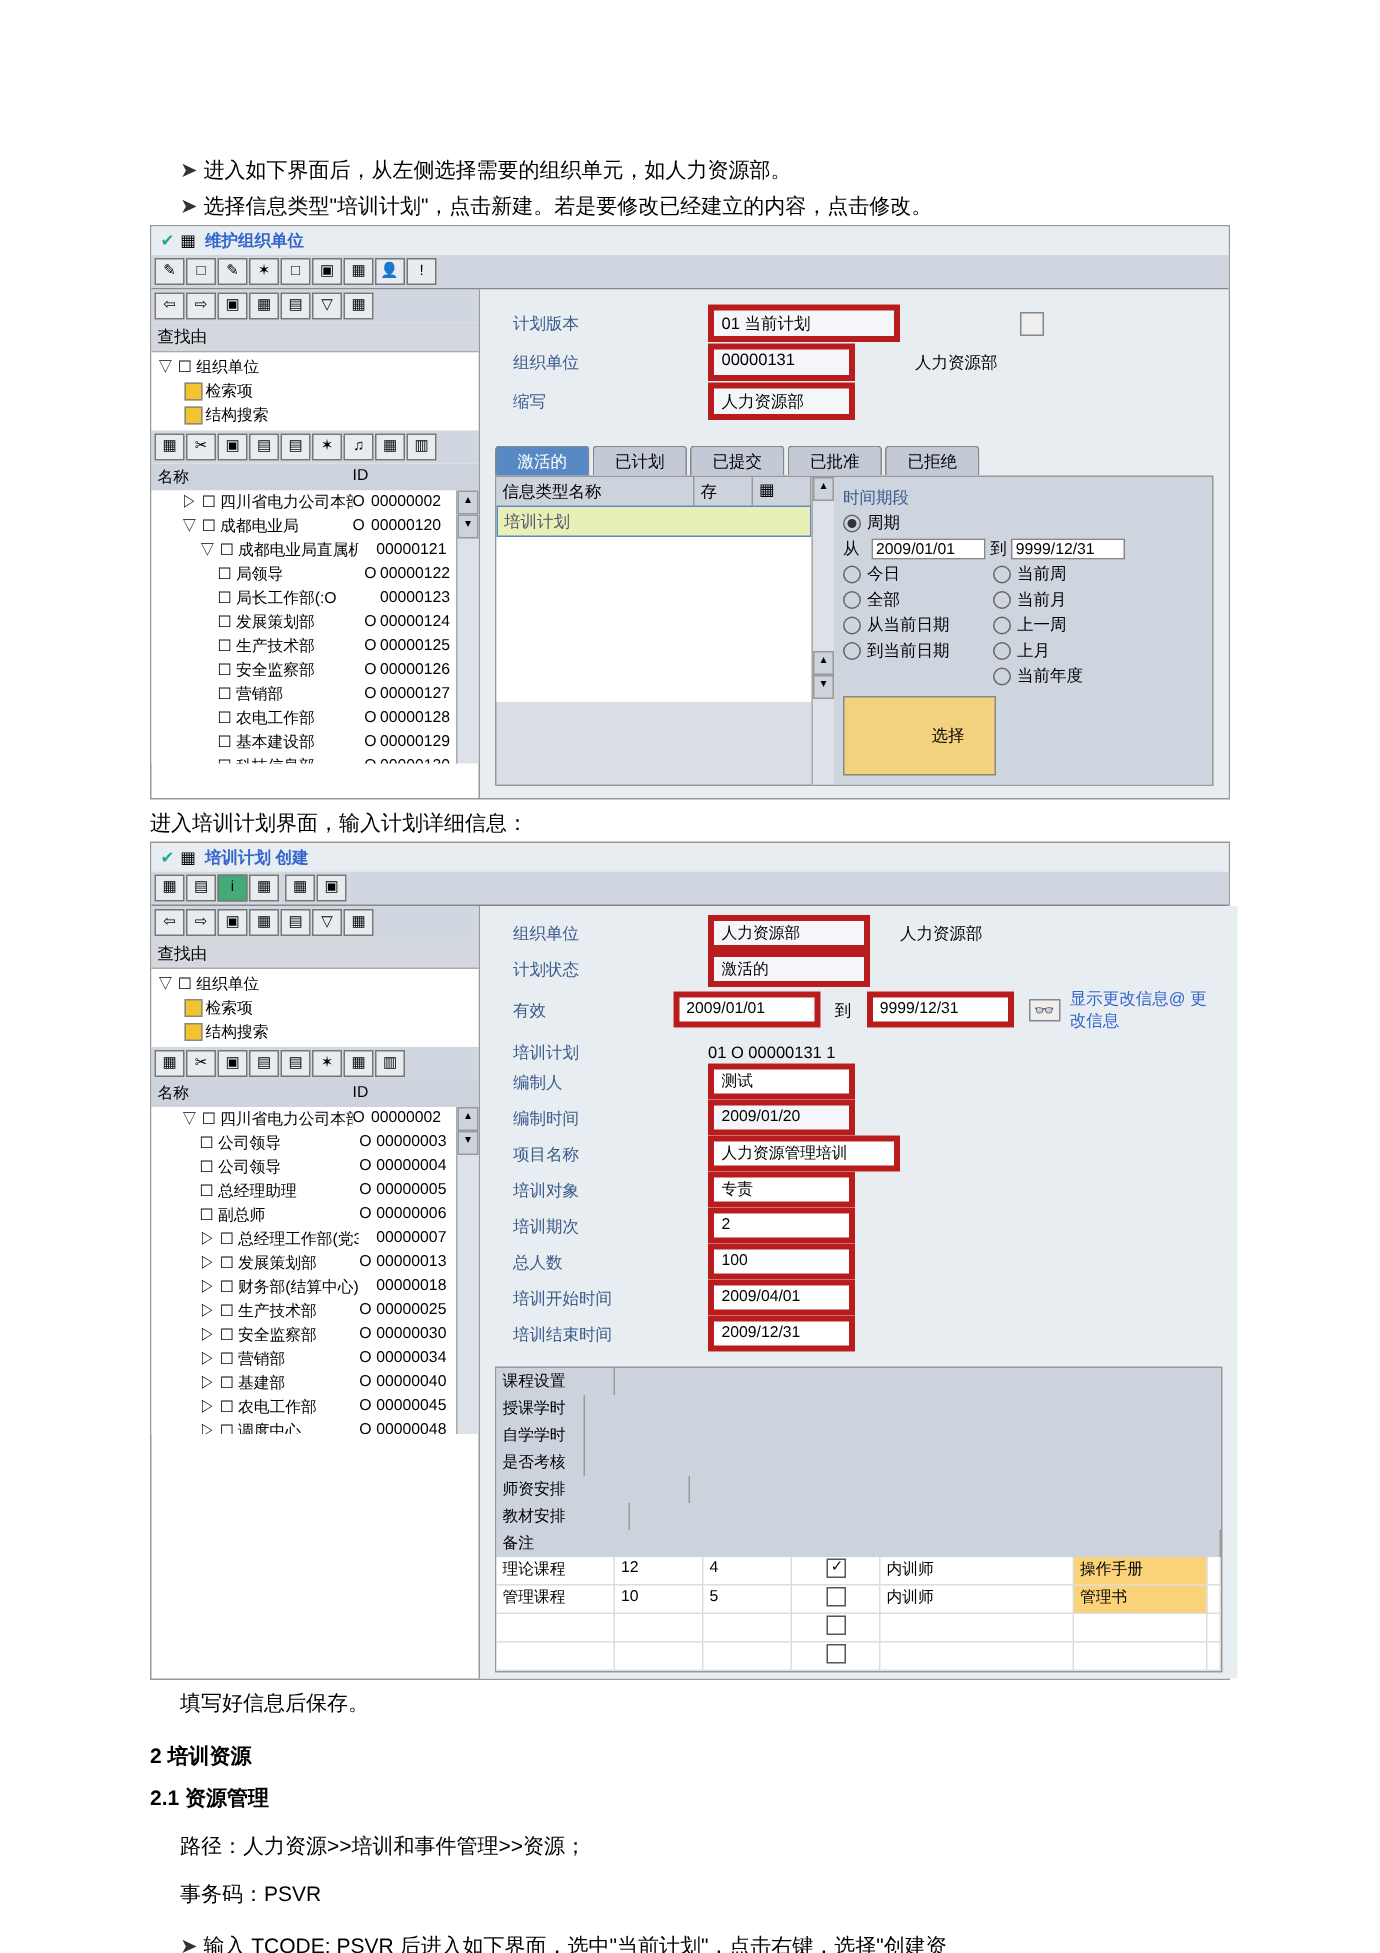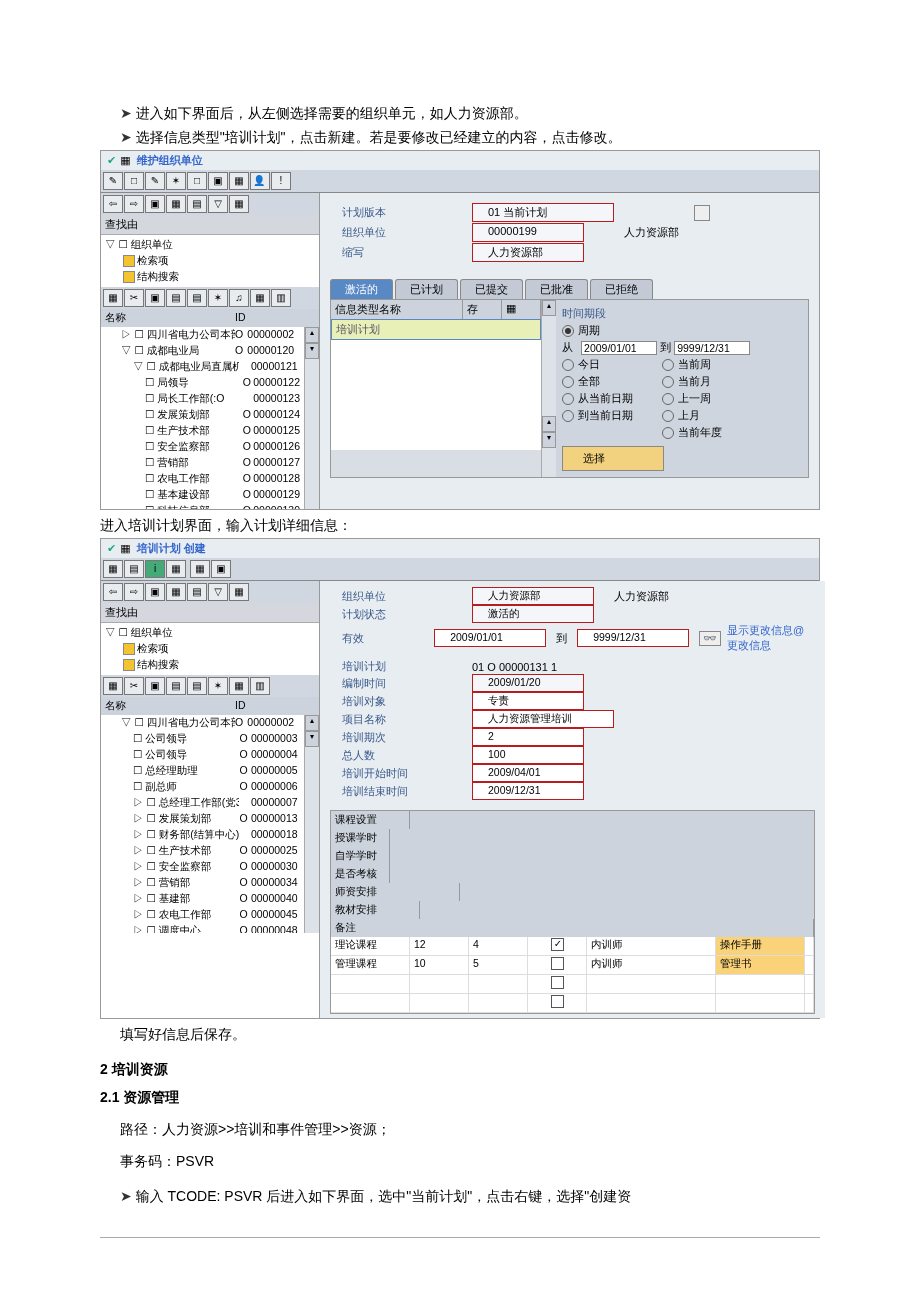--- a/index.html
+++ b/index.html
@@ -35,40 +35,40 @@
 .tree-list { background:#fff; font-size:10.5px; }
 .tree-list .row { display:flex; padding:1px 4px; white-space:nowrap;}
 .tree-list .name{width:130px; overflow:hidden;}
 .tree-list .o{width:14px;}
 .tree-list .id{width:60px;}
 .scrollbar-v { width:14px; background:#dde2e8; border-left:1px solid #aaa;}
 .scrollbar-v .btn{height:14px; background:#ccd3dd; border:1px solid #999; text-align:center; font-size:8px;}
 .form-area { padding: 10px; }
 .form-row { display:flex; align-items:center; margin-bottom:1px; font-size:11px;}
 .form-label { width:130px; color:#3a5a8a;margin-left:12px;}
-.form-input { border:1px solid #b91c1c; background:#f4f6f9; padding:1px 15px; min-width:80px; height:15px;}
+.form-input { border:4px solid #b91c1c; background:#f4f6f9; padding:1px 5px; min-width:80px; height:15px;}
 .form-input.white{background:#fff;}
 .tabs { display:flex; padding:6px 10px 0; }
 .tab { padding:2px 14px; background:#c3cad6; border:1px solid #888; border-bottom:none; margin-right:2px; font-size:11px; border-radius:3px 3px 0 0;}
 .tab.active { background:#5889c5; color:#fff;}
 .tab-content { margin:0 10px 8px; border:1px solid #999; background:#d9dee5;}
 .info-table { display:flex; }
 .info-left { flex:1;}
 .info-header{display:flex; background:#ccd3dd;}
 .info-header .h1{flex:1; padding:2px 4px; border-right:1px solid #999;}
 .info-header .h2{width:30px; padding:2px 4px; border-right:1px solid #999;}
 .info-row-sel{background:#e8f0b8; border:1px solid #5889c5; padding:2px 4px; color:#556;}
 .period-box { width:240px; background:#cfd5df; padding:6px;}
 .period-title{color:#3a5a8a; margin-bottom:2px;}
 .radio-row{display:flex; align-items:center; margin-bottom:2px;}
 .radio-row .r{width:100px;}
 .radio{display:inline-block; width:10px; height:10px; border:1px solid #666; border-radius:50%; margin-right:4px; vertical-align:middle;}
 .radio.checked::after{content:""; display:block; width:6px; height:6px; background:#333; border-radius:50%; margin:2px;}
 .date-input{border:1px solid #888; background:#fff; padding:0 2px; width:70px; font-size:10.5px;}
-.select-btn{background:#f2d27e; border:1px solid #888; padding:4px 20px; margin-top:6px; text-align:left; width:60px;}
+.select-btn{background:#f2d27e; border:1px solid #888; padding:18px 20px; margin-top:6px; text-align:right; width:60px;}
 .narrative { font-size:14px; line-height:22px; margin:2px 0;}
 .detail-table{border:1px solid #999; margin:4px 10px;}
 .detail-header{display:flex; background:#ccd3dd;flex-direction:column;}
 .detail-header>div{padding:2px 4px; border-right:1px solid #999; font-size:10.5px;}
 .detail-row{display:flex; background:#fff;}
 .detail-row>div{padding:1px 4px; border-right:1px solid #ddd; border-bottom:1px solid #ddd; font-size:10.5px; height:16px;}
 .detail-row .sel{background:#f9d27a;}
 .checkbox{display:inline-block; width:11px; height:11px; border:1px solid #555; background:#fff;}
 .checkbox.checked::after{content:"✓"; font-size:10px; position:relative; top:-2px; left:1px;}
 .sec-num{font-size:14px; font-weight:bold; margin-top:16px;}
@@ -204,21 +204,21 @@
     </div>
     <div class="right-panel">
       <div class="form-area">
         <div class="form-row">
             <div class="form-label">计划版本</div>
             <div class="form-input" style="width:110px">01 当前计划</div>
             <span style="margin-left:80px; border:1px solid #888; width:14px; height:14px; display:inline-block; background:#eee;"></span>
           </div>
         <div class="form-row">
             <div class="form-label">组织单位</div>
-            <div class="form-input" style="width:60px">00000199</div>
+            <div class="form-input" style="width:60px">00000131</div>
             <div style="margin-left:40px">人力资源部</div>
           </div>
         <div class="form-row">
             <div class="form-label">缩写</div>
             <div class="form-input" style="width:60px">人力资源部</div>
           </div>
       </div>
       <div class="tabs">
         <div class="tab active">激活的</div>
         <div class="tab">已计划</div>
@@ -417,30 +417,34 @@
             <div class="form-input white" style="width:70px">9999/12/31</div>
             <span style="margin-left:10px; border:1px solid #888; padding:0 3px; background:#eee;">👓</span>
             <span class="link-text" style="margin-left:6px">显示更改信息@ 更改信息</span>
           </div>
         <div style="height:6px"></div>
         <div class="form-row">
             <div class="form-label">培训计划</div>
             <div>01 O 00000131 1</div>
           </div>
         <div class="form-row">
+            <div class="form-label">编制人</div>
+            <div class="form-input white" style="width:60px">测试</div>
+          </div>
+        <div class="form-row">
             <div class="form-label">编制时间</div>
             <div class="form-input" style="width:70px">2009/01/20</div>
           </div>
         <div class="form-row">
+            <div class="form-label">项目名称</div>
+            <div class="form-input white" style="width:110px">人力资源管理培训</div>
+          </div>
+        <div class="form-row">
             <div class="form-label">培训对象</div>
             <div class="form-input white" style="width:60px">专责</div>
-          </div>
-        <div class="form-row">
-            <div class="form-label">项目名称</div>
-            <div class="form-input white" style="width:110px">人力资源管理培训</div>
           </div>
         <div class="form-row">
             <div class="form-label">培训期次</div>
             <div class="form-input white" style="width:40px">2</div>
           </div>
         <div class="form-row">
             <div class="form-label">总人数</div>
             <div class="form-input white" style="width:40px">100</div>
           </div>
         <div class="form-row">

